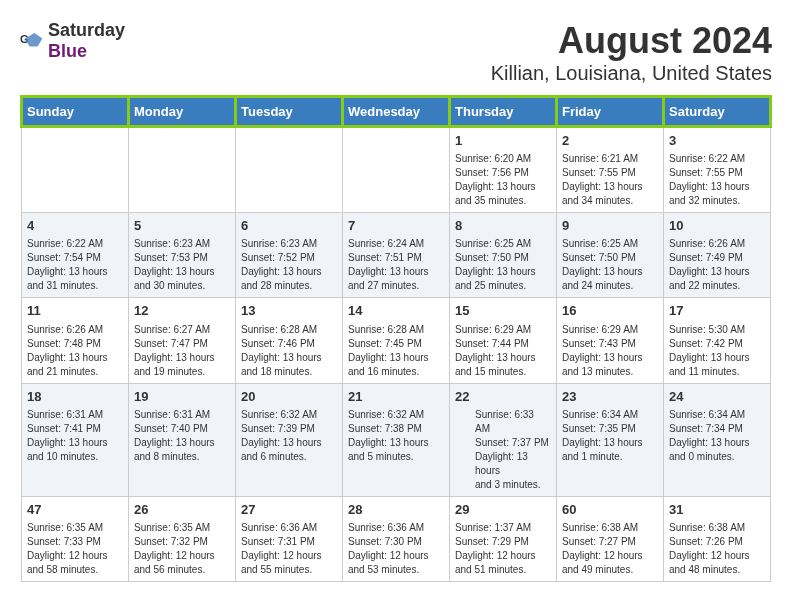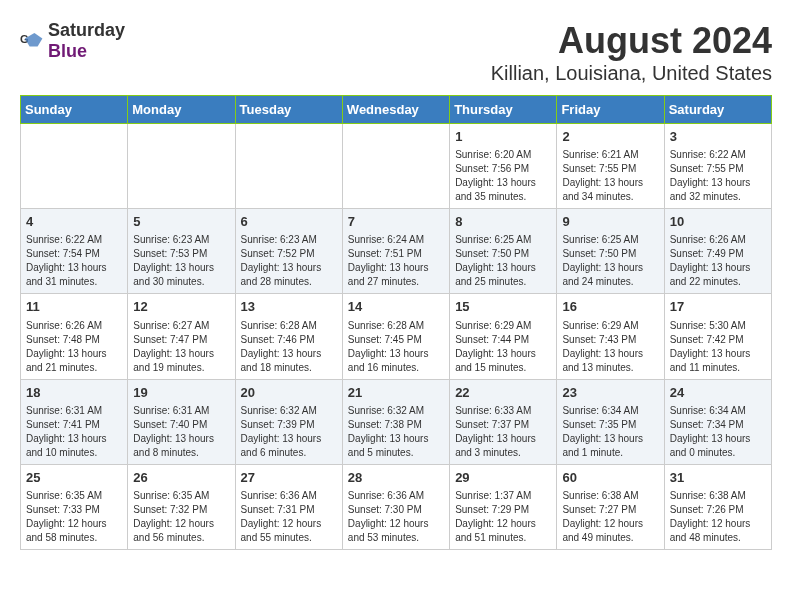--- a/index.html
+++ b/index.html
@@ -53,21 +53,21 @@
       border-collapse: collapse;
       table-layout: fixed;
     }
     thead tr th {
       background-color: #3a7dbf;
       color: #fff;
       font-size: 13px;
       font-weight: bold;
       padding: 6px 4px;
       text-align: left;
-      border: 1px solid #84cc16;
+      border: 3px solid #84cc16;
     }
     tbody tr {
       height: 80px;
     }
     tbody tr:nth-child(odd) {
       background-color: #fff;
     }
     tbody tr:nth-child(even) {
       background-color: #f0f4f8;
     }
@@ -275,21 +275,21 @@
         </td>
         <td>
           <div class="day-number">21</div>
           <div class="day-info" style="white-space: pre-line;">Sunrise: 6:32 AM
 Sunset: 7:38 PM
 Daylight: 13 hours
 and 5 minutes.</div>
         </td>
         <td>
           <div class="day-number">22</div>
-          <div class="day-info" style="white-space: pre-line;">Sunrise: 6:33 AM
+          <div class="day-info" style="white-space: pre-line; margin-left: 20px;">Sunrise: 6:33 AM
 Sunset: 7:37 PM
 Daylight: 13 hours
 and 3 minutes.</div>
         </td>
         <td>
           <div class="day-number">23</div>
           <div class="day-info" style="white-space: pre-line;">Sunrise: 6:34 AM
 Sunset: 7:35 PM
 Daylight: 13 hours
 and 1 minute.</div>
@@ -297,21 +297,21 @@
         <td>
           <div class="day-number">24</div>
           <div class="day-info" style="white-space: pre-line;">Sunrise: 6:34 AM
 Sunset: 7:34 PM
 Daylight: 13 hours
 and 0 minutes.</div>
         </td>
       </tr>
       <tr>
         <td>
-          <div class="day-number">25</div>
+          <div class="day-number">47</div>
           <div class="day-info" style="white-space: pre-line;">Sunrise: 6:35 AM
 Sunset: 7:33 PM
 Daylight: 12 hours
 and 58 minutes.</div>
         </td>
         <td>
           <div class="day-number">26</div>
           <div class="day-info" style="white-space: pre-line;">Sunrise: 6:35 AM
 Sunset: 7:32 PM
 Daylight: 12 hours

